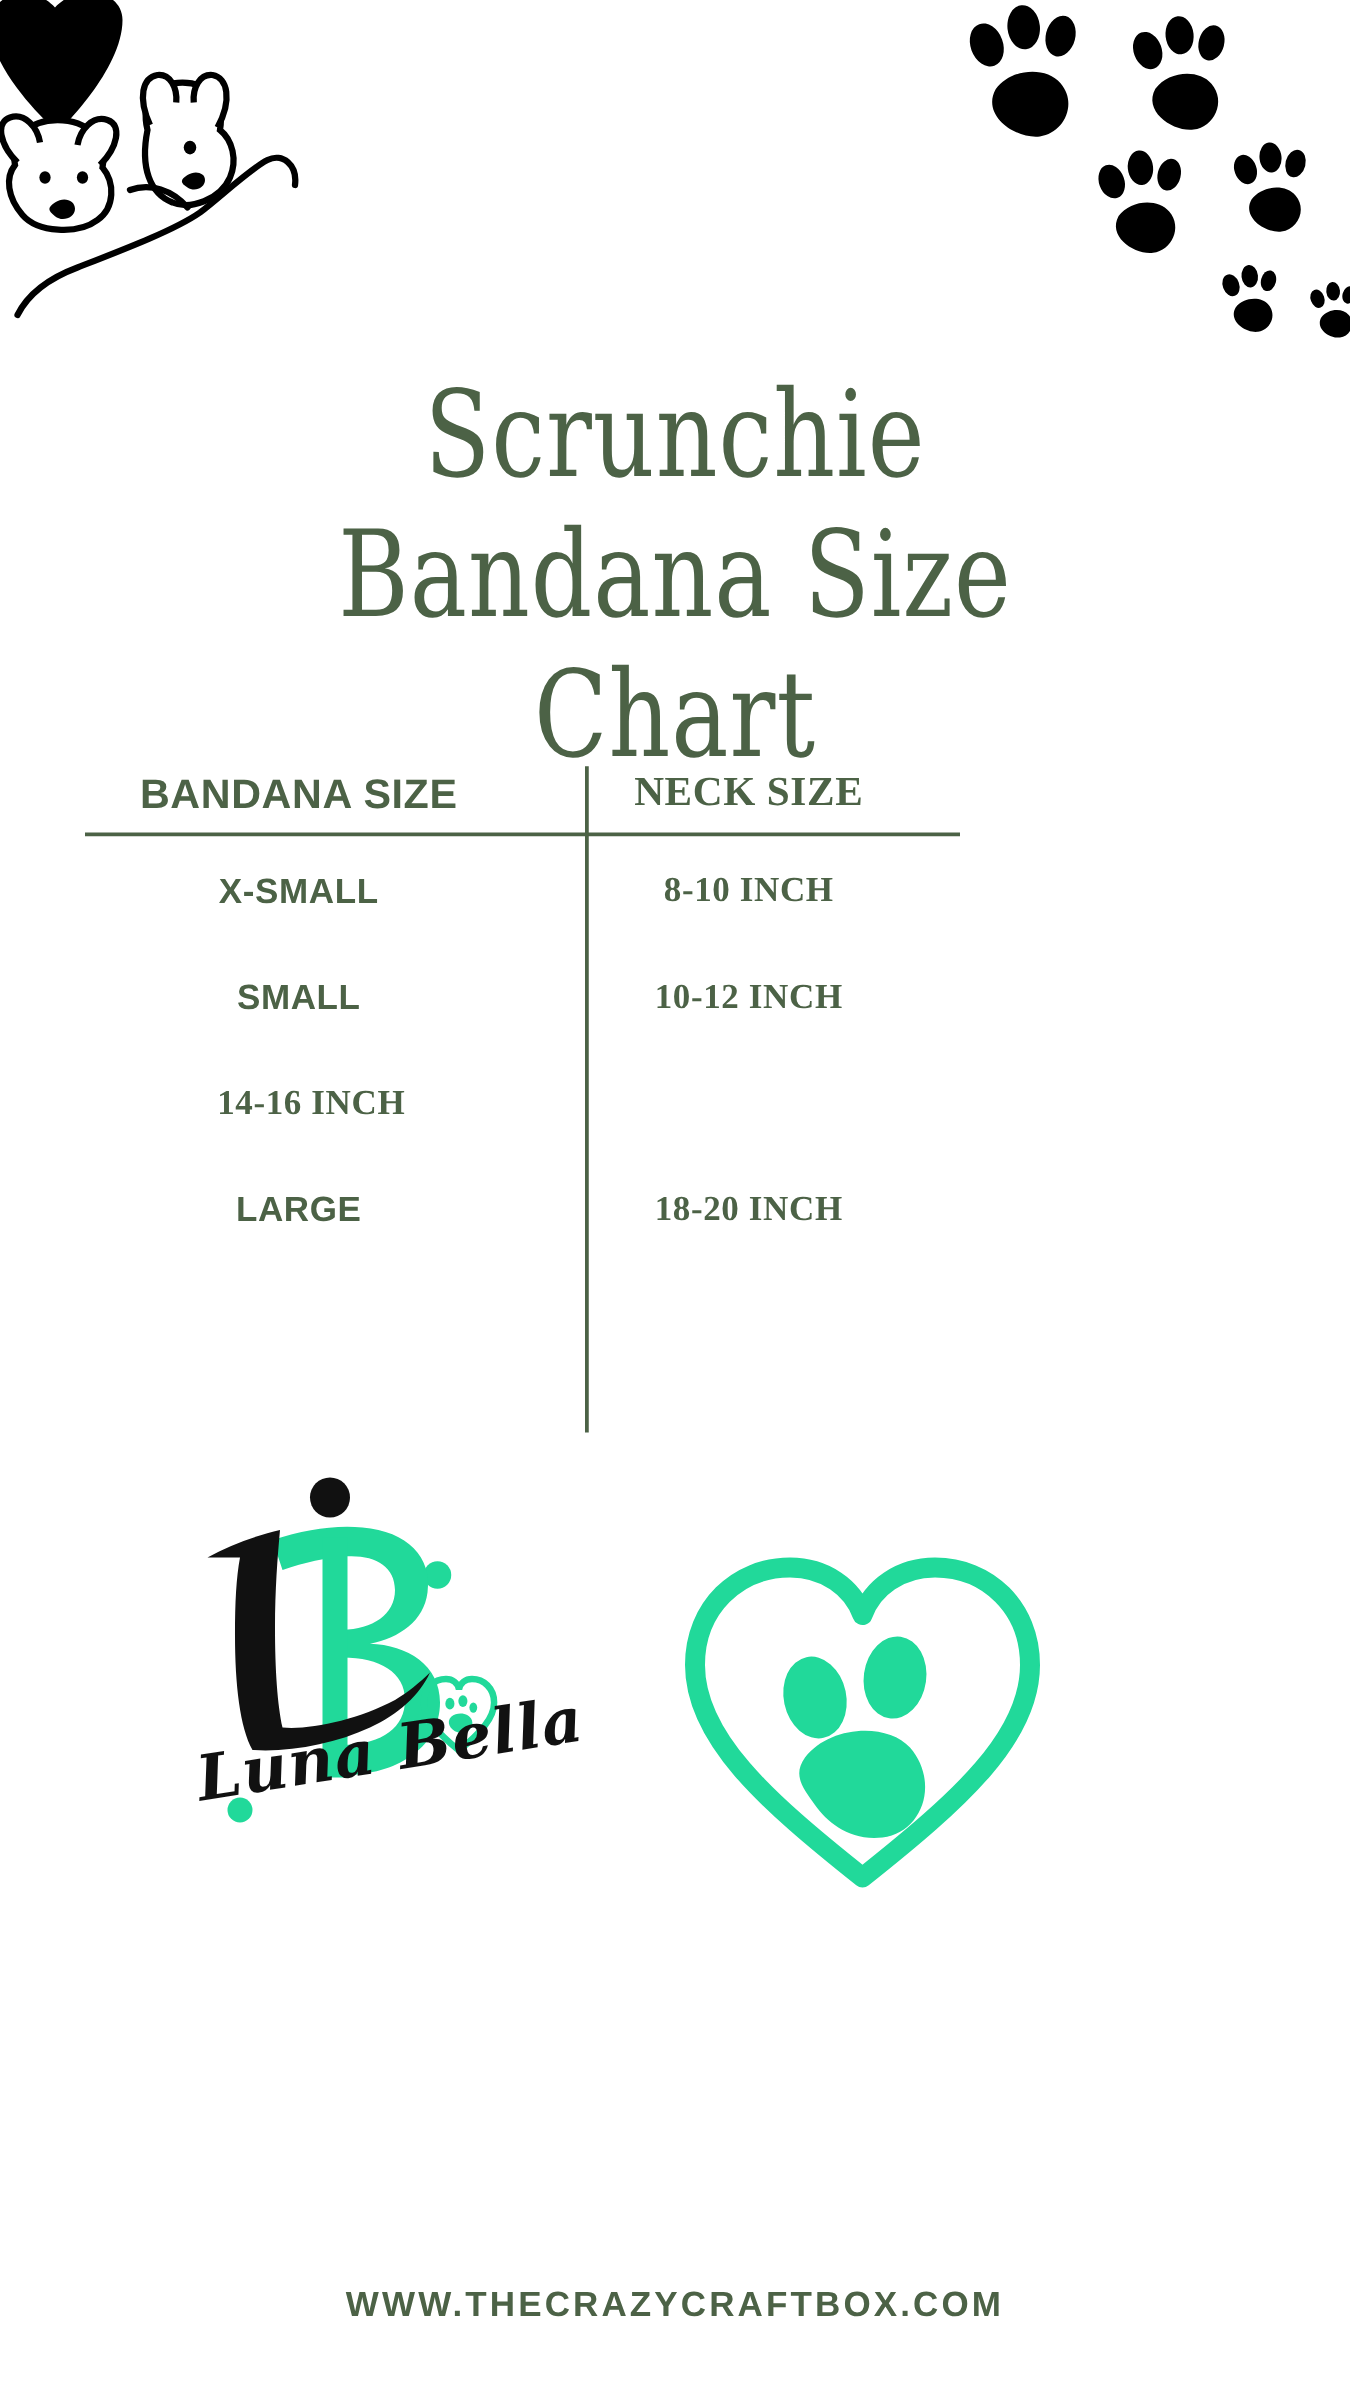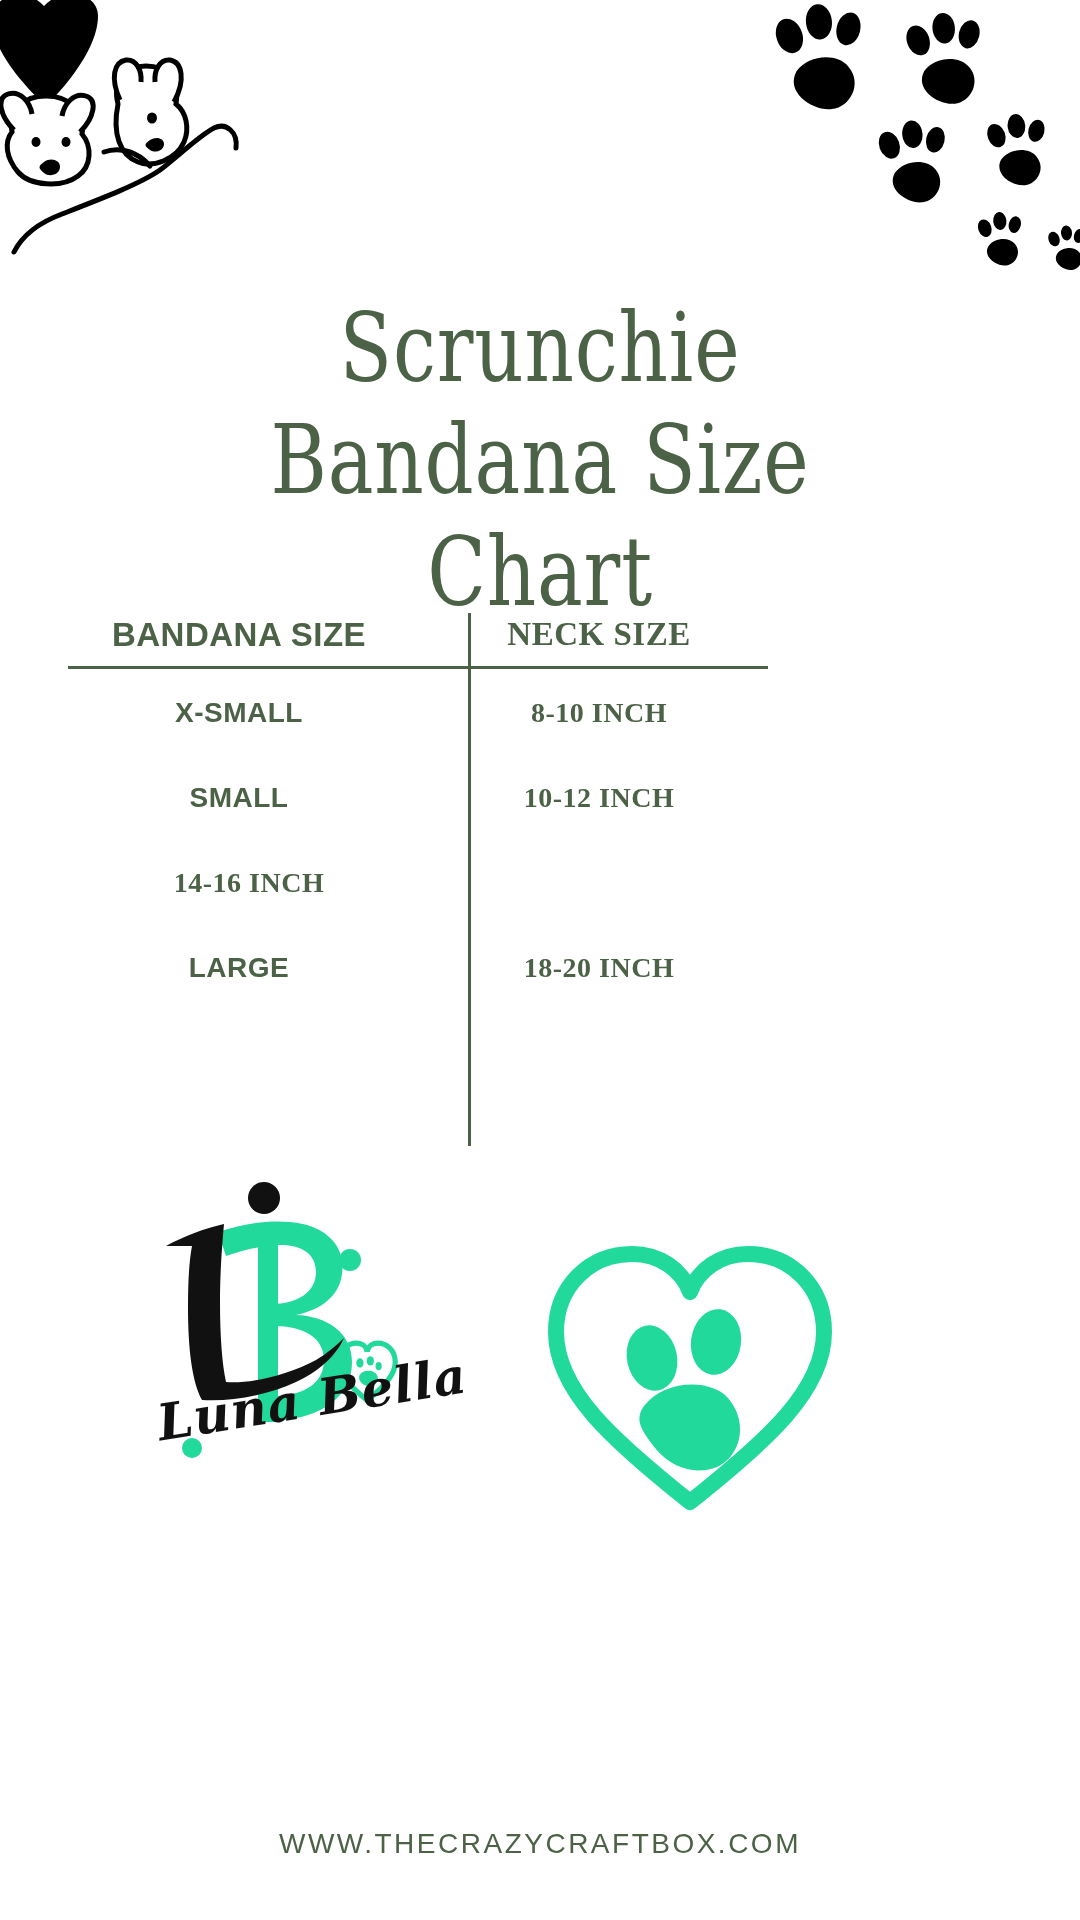--- a/index.html
+++ b/index.html
@@ -136,21 +136,21 @@
   }
 
   
   .footer {
     position: absolute;
     left: 0;
     top: 1828px;
     width: 1080px;
     text-align: center;
     font-family: "Liberation Sans", sans-serif;
-    font-weight: 400;
+    font-weight: 700;
     font-size: 28px;
     letter-spacing: 2.5px;
     color: #4c6246;
   }
 </style>
 </head>
 <body>
 
 <svg class="top-art" viewBox="0 0 340 300" xmlns="http://www.w3.org/2000/svg">
 

